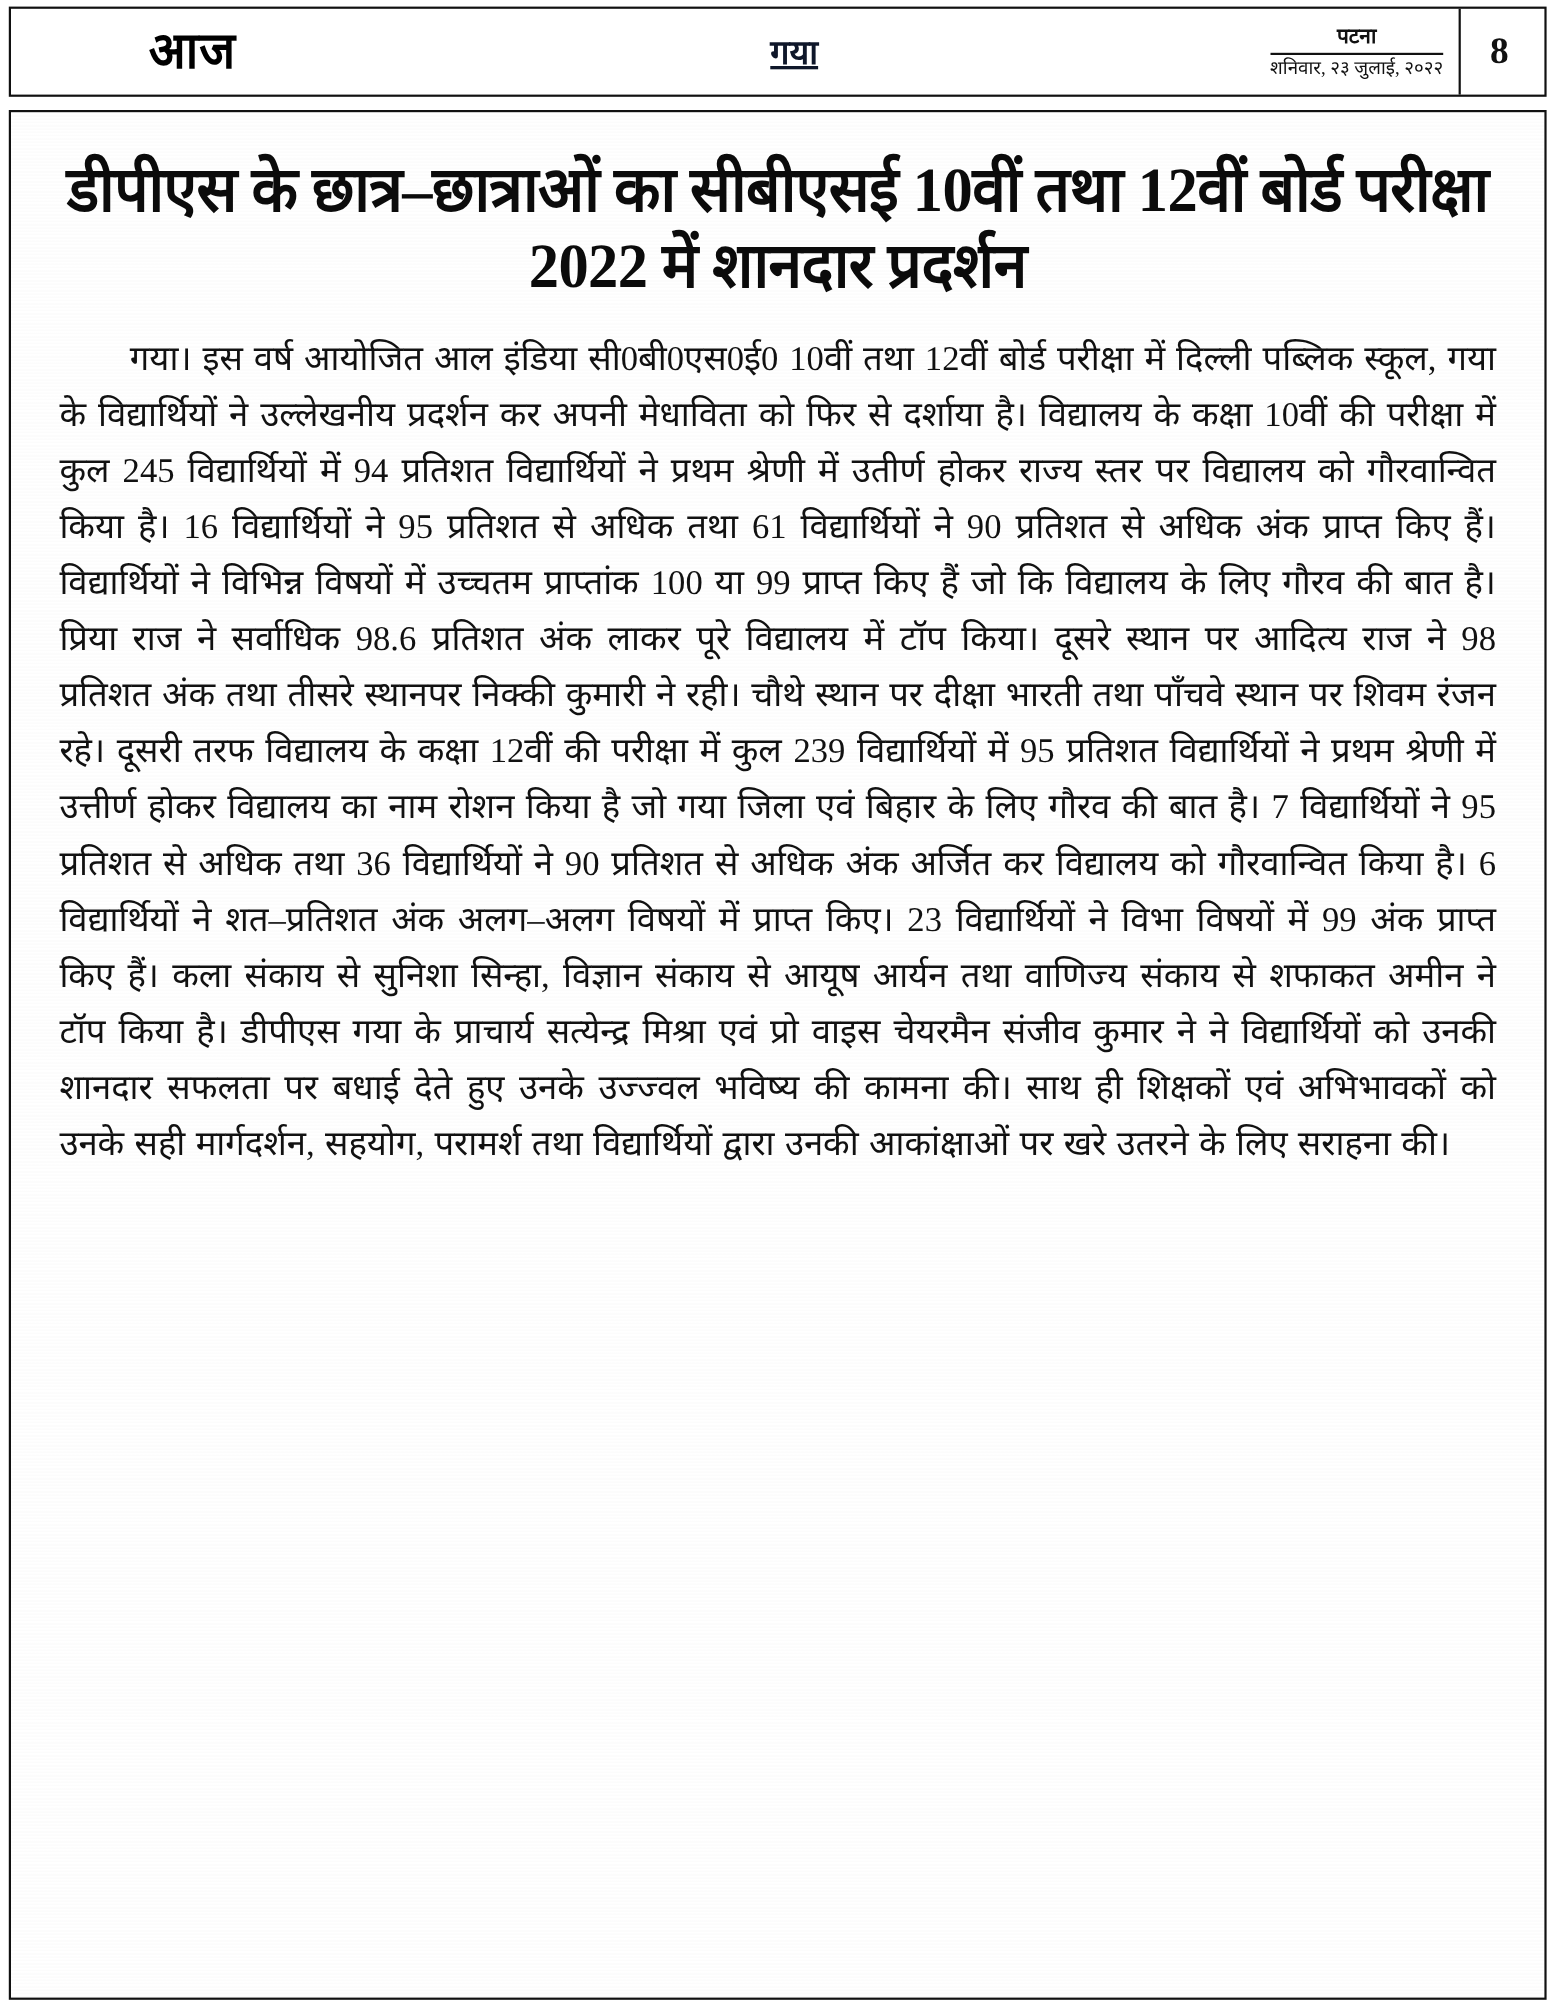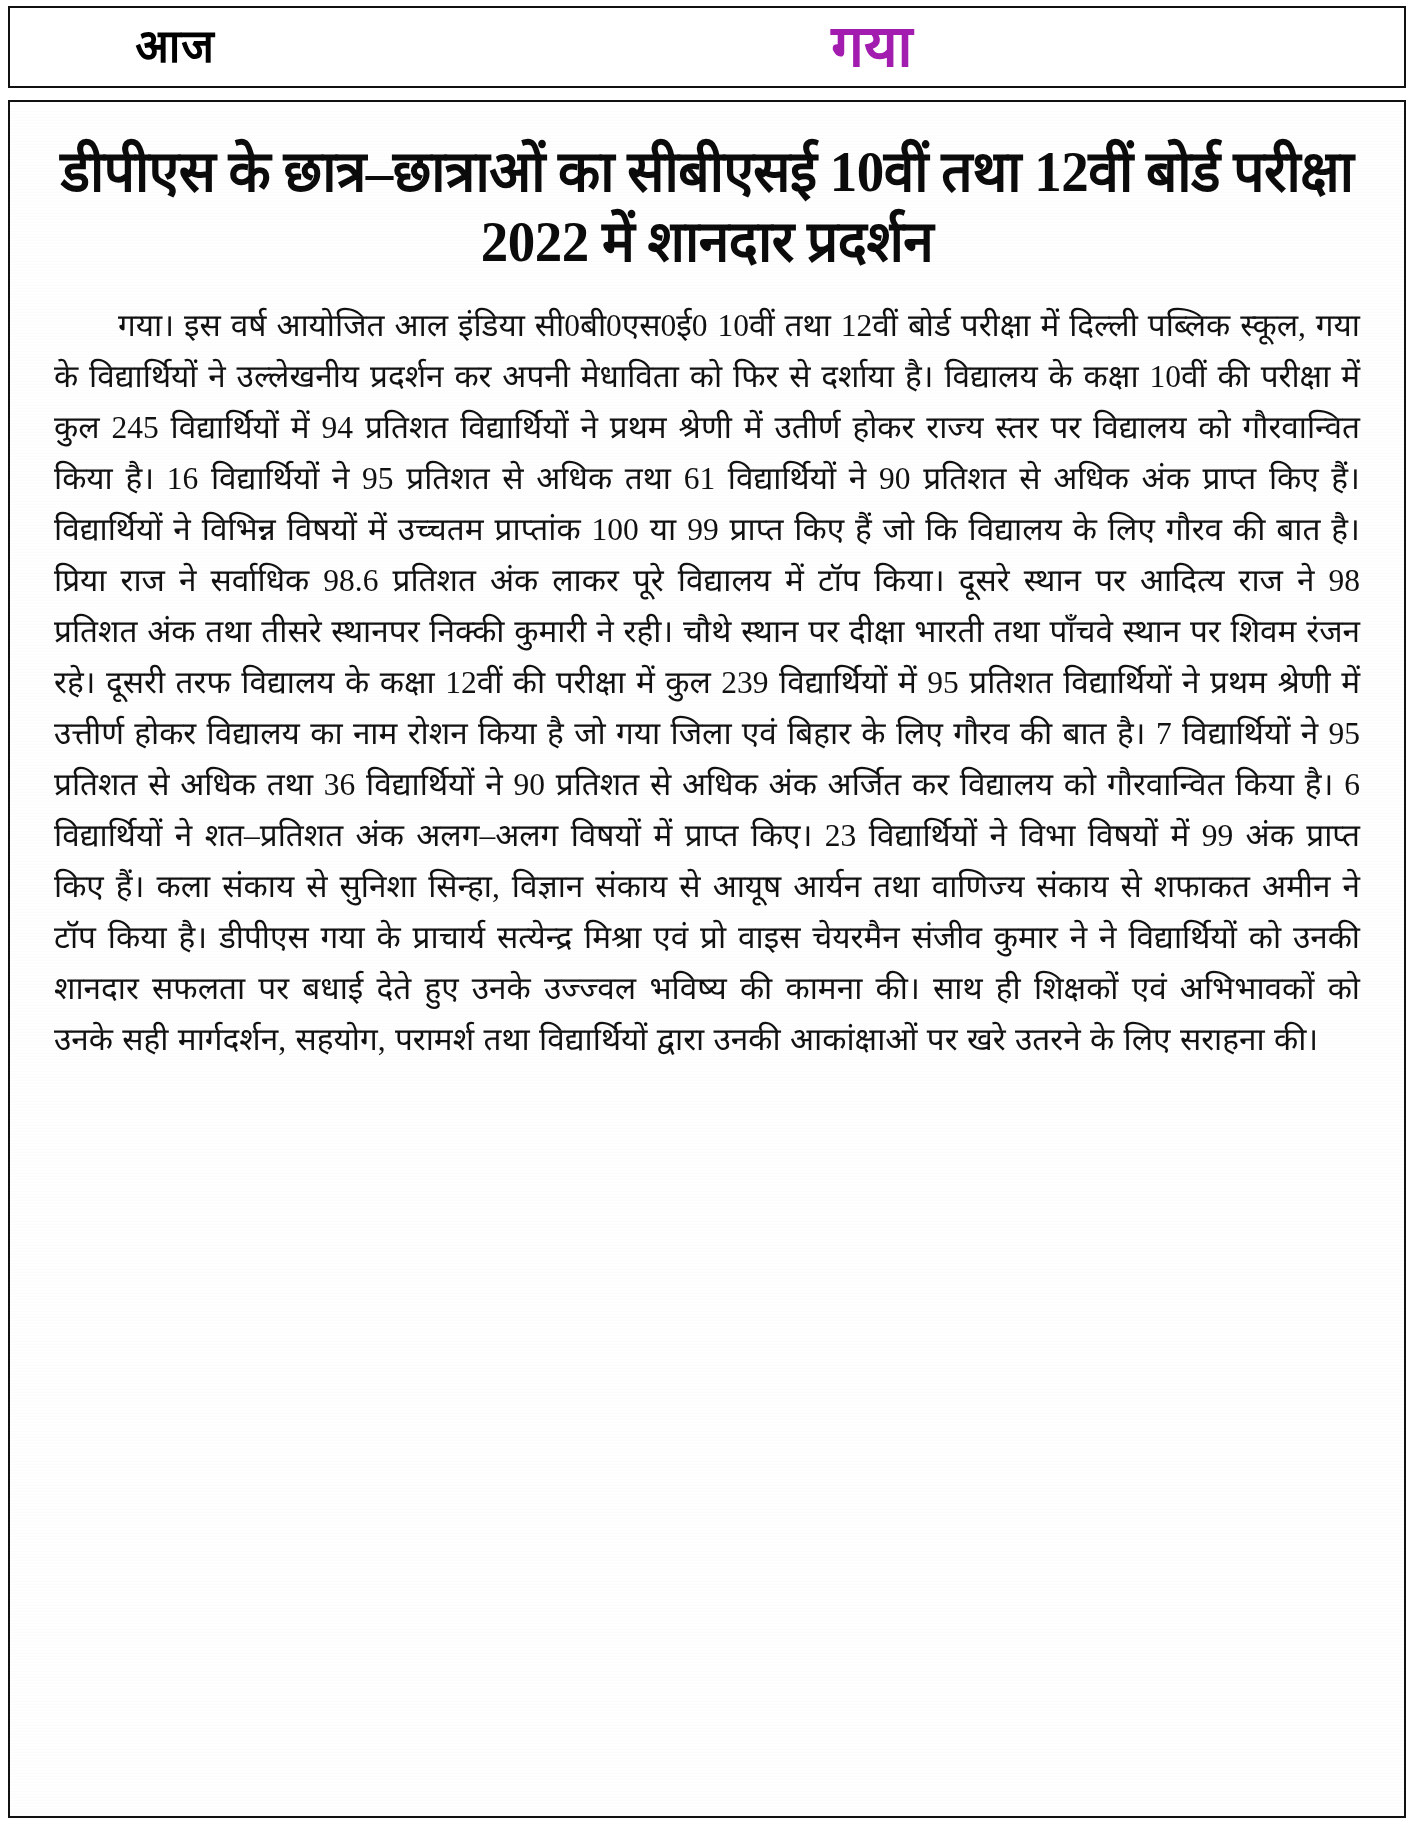--- a/index.html
+++ b/index.html
@@ -51,23 +51,24 @@
     transform: scaleY(1.05);
   }
   .masthead-center {
     flex: 1;
     display: flex;
     align-items: center;
     justify-content: center;
   }
   .masthead-edition {
     font-weight: bold;
-    font-size: 58px;
+    font-size: 31px;
     line-height: 1;
-    color: #a21caf;
+    color: #0f172a;
+    text-decoration: underline;
   }
   .masthead-right {
     width: 300px;
     display: flex;
     align-items: center;
     justify-content: flex-end;
     padding-right: 6px;
     box-sizing: border-box;
   }
   .dateblock {
@@ -163,20 +164,30 @@
 
 <div class="page">
 
   <div class="masthead">
     <div class="masthead-left">
       <div class="masthead-logo">आज</div>
     </div>
     <div class="masthead-center">
       <div class="masthead-edition">गया</div>
     </div>
+    <div class="masthead-right">
+      <div class="dateblock">
+        <div class="place">पटना</div>
+        <div class="rule"></div>
+        <div class="date">शनिवार, २३ जुलाई, २०२२</div>
+      </div>
+      <div class="pagenum-box">
+        <div class="pagenum">8</div>
+      </div>
+    </div>
   </div>
 
   <div class="article-frame">
     <div class="article-inner">
       <h1 class="headline">डीपीएस के छात्र–छात्राओं का सीबीएसई 10वीं तथा 12वीं बोर्ड परीक्षा 2022 में शानदार प्रदर्शन</h1>
       <div class="body-text">
         <p><span class="lead-indent"></span><span>गया। इस वर्ष आयोजित आल इंडिया सी0बी0एस0ई0 10वीं तथा 12वीं बोर्ड परीक्षा में दिल्ली पब्लिक स्कूल, गया के विद्यार्थियों ने उल्लेखनीय प्रदर्शन कर अपनी मेधाविता को फिर से दर्शाया है। विद्यालय के कक्षा 10वीं की परीक्षा में कुल 245 विद्यार्थियों में 94 प्रतिशत विद्यार्थियों ने प्रथम श्रेणी में उतीर्ण होकर राज्य स्तर पर विद्यालय को गौरवान्वित किया है। 16 विद्यार्थियों ने 95 प्रतिशत से अधिक तथा 61 विद्यार्थियों ने 90 प्रतिशत से अधिक अंक प्राप्त किए हैं। विद्यार्थियों ने विभिन्न विषयों में उच्चतम प्राप्तांक 100 या 99 प्राप्त किए हैं जो कि विद्यालय के लिए गौरव की बात है। प्रिया राज ने सर्वाधिक 98.6 प्रतिशत अंक लाकर पूरे विद्यालय में टॉप किया। दूसरे स्थान पर आदित्य राज ने 98 प्रतिशत अंक तथा तीसरे स्थानपर निक्की कुमारी ने रही। चौथे स्थान पर दीक्षा भारती तथा पाँचवे स्थान पर शिवम रंजन रहे। दूसरी तरफ विद्यालय के कक्षा 12वीं की परीक्षा में कुल 239 विद्यार्थियों में 95 प्रतिशत विद्यार्थियों ने प्रथम श्रेणी में उत्तीर्ण होकर विद्यालय का नाम रोशन किया है जो गया जिला एवं बिहार के लिए गौरव की बात है। 7 विद्यार्थियों ने 95 प्रतिशत से अधिक तथा 36 विद्यार्थियों ने 90 प्रतिशत से अधिक अंक अर्जित कर विद्यालय को गौरवान्वित किया है। 6 विद्यार्थियों ने शत–प्रतिशत अंक अलग–अलग विषयों में प्राप्त किए। 23 विद्यार्थियों ने विभा विषयों में 99 अंक प्राप्त किए हैं। कला संकाय से सुनिशा सिन्हा, विज्ञान संकाय से आयूष आर्यन तथा वाणिज्य संकाय से शफाकत अमीन ने टॉप किया है। डीपीएस गया के प्राचार्य सत्येन्द्र मिश्रा एवं प्रो वाइस चेयरमैन संजीव कुमार ने ने विद्यार्थियों को उनकी शानदार सफलता पर बधाई देते हुए उनके उज्ज्वल भविष्य की कामना की। साथ ही शिक्षकों एवं अभिभावकों को उनके सही मार्गदर्शन, सहयोग, परामर्श तथा विद्यार्थियों द्वारा उनकी आकांक्षाओं पर खरे उतरने के लिए सराहना की।</span></p>
       </div>
     </div>
     <div class="grain"></div>

